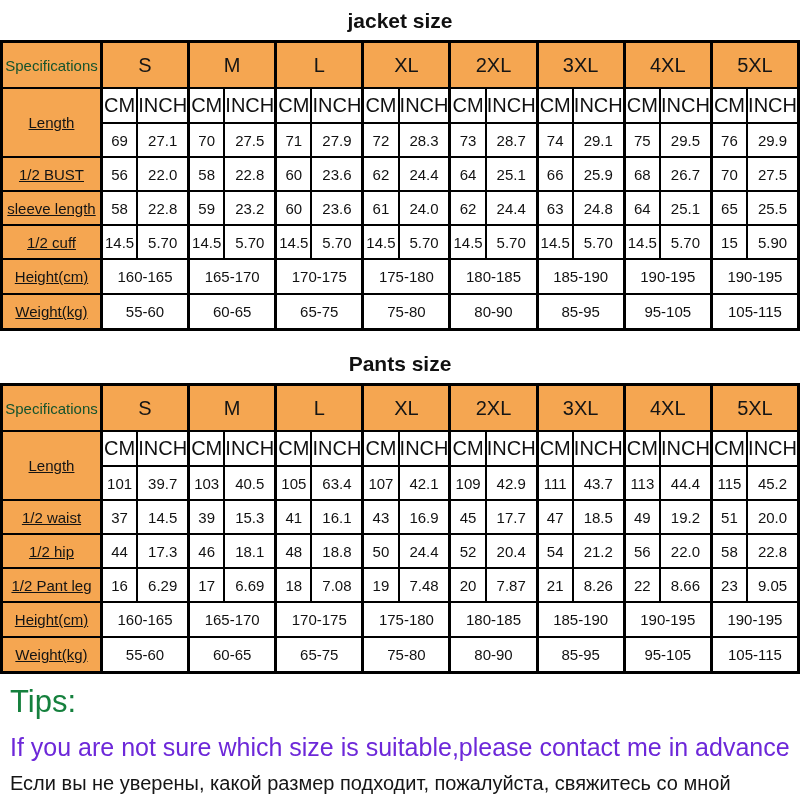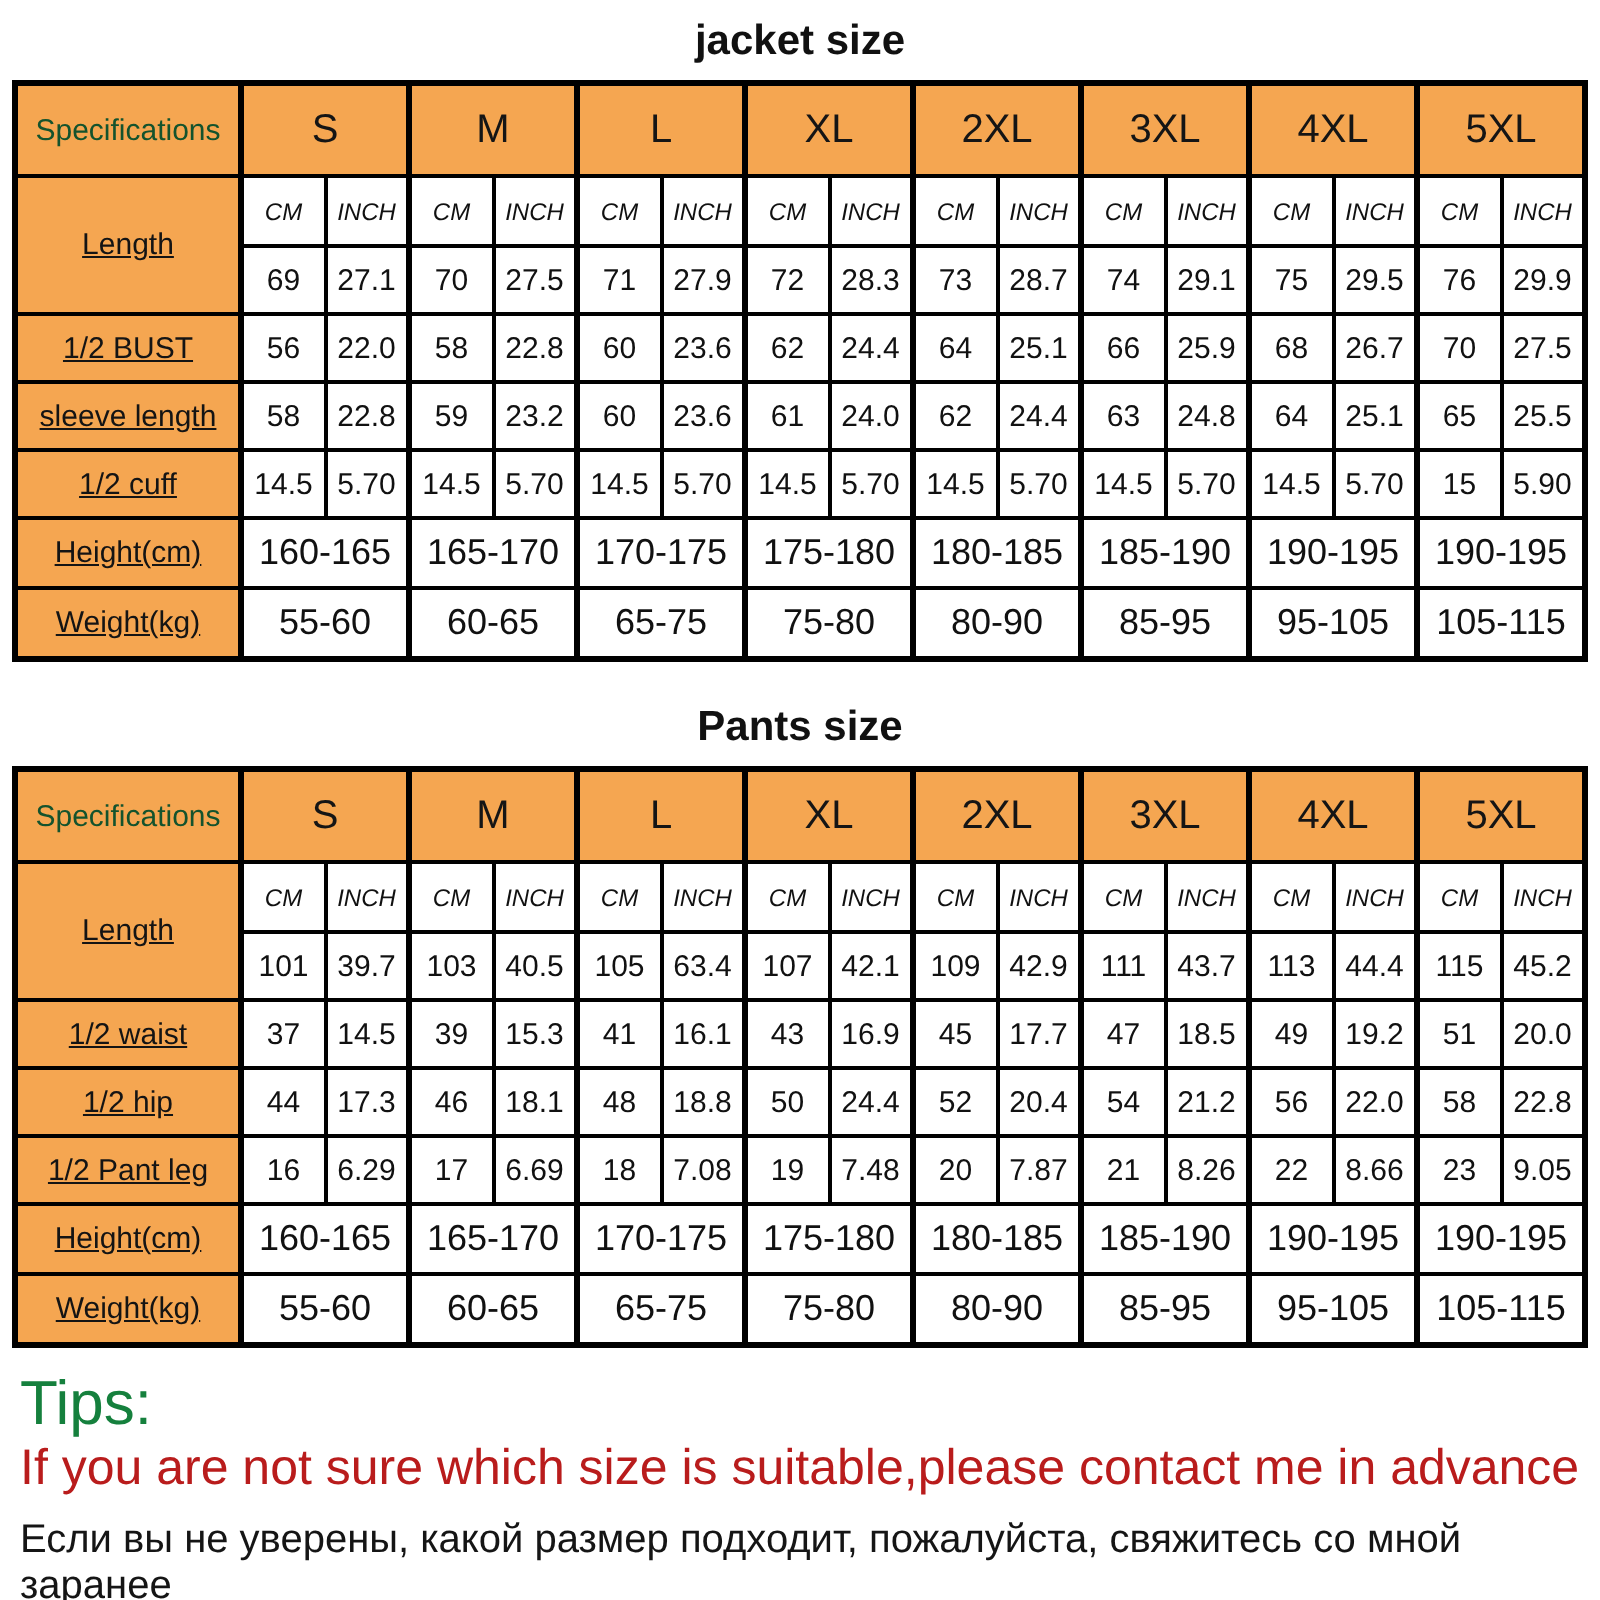--- a/index.html
+++ b/index.html
@@ -35,28 +35,28 @@
     vertical-align: middle;
     padding: 0;
     font-weight: normal;
     overflow: hidden;
     white-space: nowrap;
   }
   .gs { border-left-width: 3px !important; }
   .orange { background: var(--orange); }
   .spec-h { font-size: 15px; font-weight: bold; color: #14532d; height: 44px; }
   .size-h { font-size: 20px; color: #151515; }
-  .unit-h { font-size: 12px; height: 33px; font-style: italic; }
+  .unit-h { font-size: 20px; height: 33px; }
   .label-cell { font-size: 15px; color: #141414; text-decoration: underline; }
   .val { font-size: 15px; height: 32px; }
-  .range-cell { font-size: 18px; height: 33px; }
+  .range-cell { font-size: 15px; height: 33px; }
 
   .tips { padding: 10px 10px 0 10px; }
   .tips-heading { font-size: 31px; color: #15803d; }
-  .tips-en { font-size: 25px; margin-top: 0; color: #b91c1c; }
+  .tips-en { font-size: 25px; margin-top: 13px; color: #6d28d9; }
   .tips-ru { font-size: 20px; margin-top: 10px; color: #151515; }
 </style>
 </head>
 <body>
 
 <div class="page">
   <h1 class="tbl-title">jacket size</h1>
   <div id="jacket-container">
       <table class="size-table">
         <colgroup>

